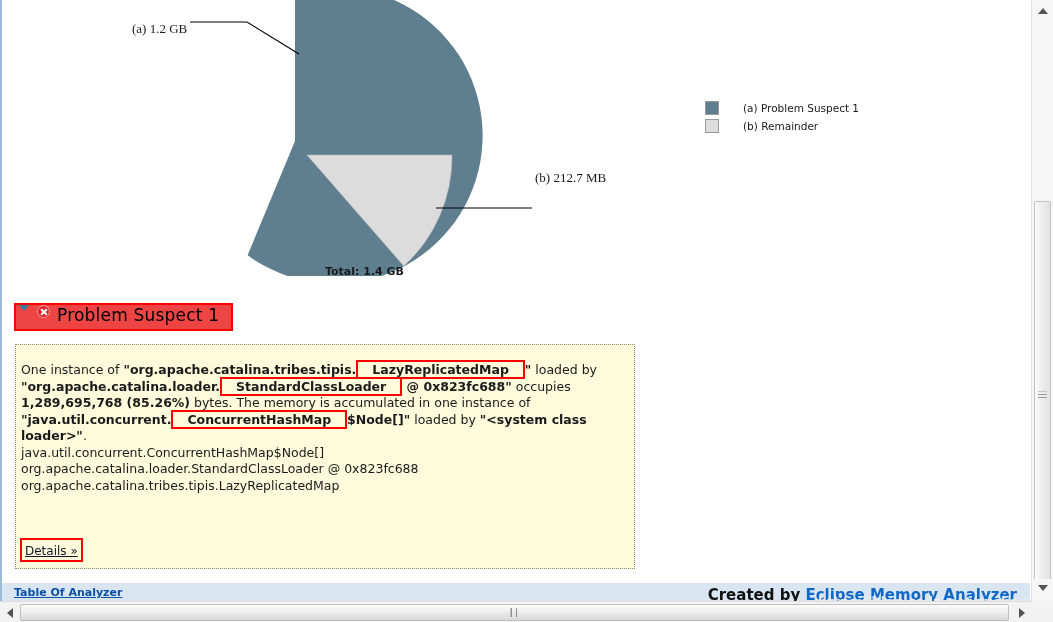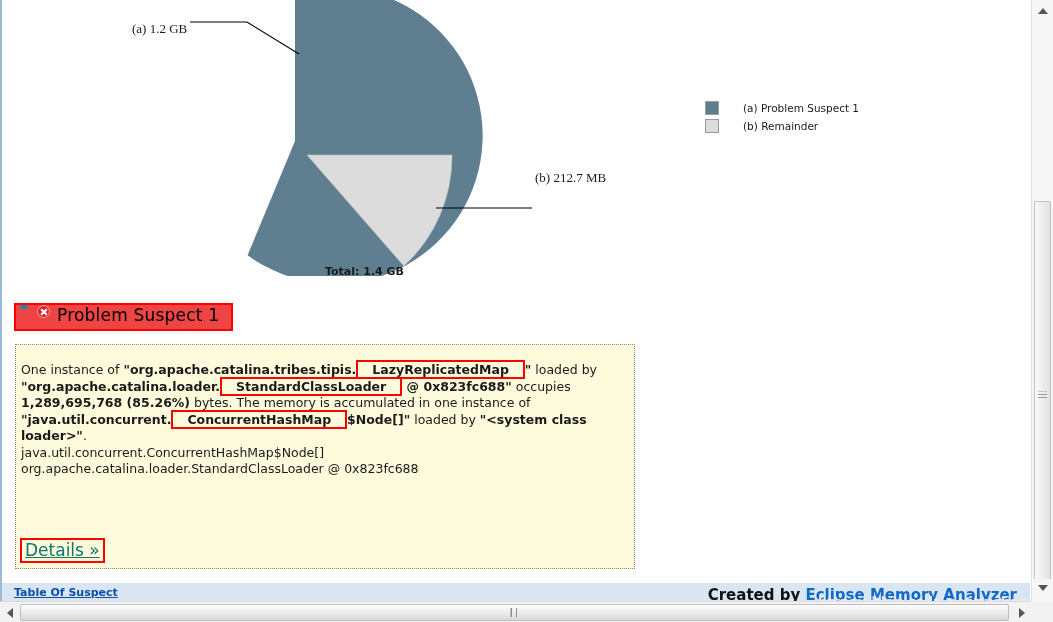--- a/index.html
+++ b/index.html
@@ -180,22 +180,22 @@
   }
   #details-wrap {
     position: absolute;
     left: 18px;
     top: 538px;
     border: 2px solid #ff0000;
     padding: 0px 3px 1px 3px;
     background: transparent;
   }
   #details-link {
-    font-size: 17px;
-    color: #0f766e;
+    font-size: 12px;
+    color: #0f172a;
     text-decoration: underline;
     white-space: nowrap;
     cursor: pointer;
   }
 
   
   #footer {
     position: absolute;
     left: 2px;
     top: 582px;
@@ -417,29 +417,30 @@
     </div>
 
     <div id="desc-box">
 
       <div id="desc-text">
         <span>One instance of </span><b>"org.apache.catalina.tribes.tipis.</b><span class="hl">LazyReplicatedMap</span><b>"</b><span> loaded by </span><b>"org.apache.catalina.loader.</b><span class="hl">StandardClassLoader</span><b> @ 0x823fc688"</b><span> occupies </span><b>1,289,695,768 (85.26%)</b><span> bytes. The memory is accumulated in one instance of </span><b>"java.util.concurrent.</b><span class="hl">ConcurrentHashMap</span><b>$Node[]"</b><span> loaded by </span><b>"&lt;system class loader&gt;"</b><span>.</span>
       </div>
 
       <div class="kw-line">java.util.concurrent.ConcurrentHashMap$Node[]</div>
       <div class="kw-line">org.apache.catalina.loader.StandardClassLoader @ 0x823fc688</div>
+      <div class="kw-line">org.apache.catalina.tribes.tipis.LazyReplicatedMap</div>
     </div>
 
     <div id="details-wrap">
       <a id="details-link">Details »</a>
     </div>
   </div>
 
   <div id="footer">
-    <a id="toc-link">Table Of Suspect</a>
+    <a id="toc-link">Table Of Analyzer</a>
     <div id="created-by">
       <span>Created by </span><a>Eclipse Memory Analyzer</a>
     </div>
   </div>
 
   <div id="watermark">https://blog.csdn.net/zushaoyi</div>
 
   <div id="vscroll">
     <div class="sb-arrow" id="vs-up">
       <span class="tri-up"></span>

